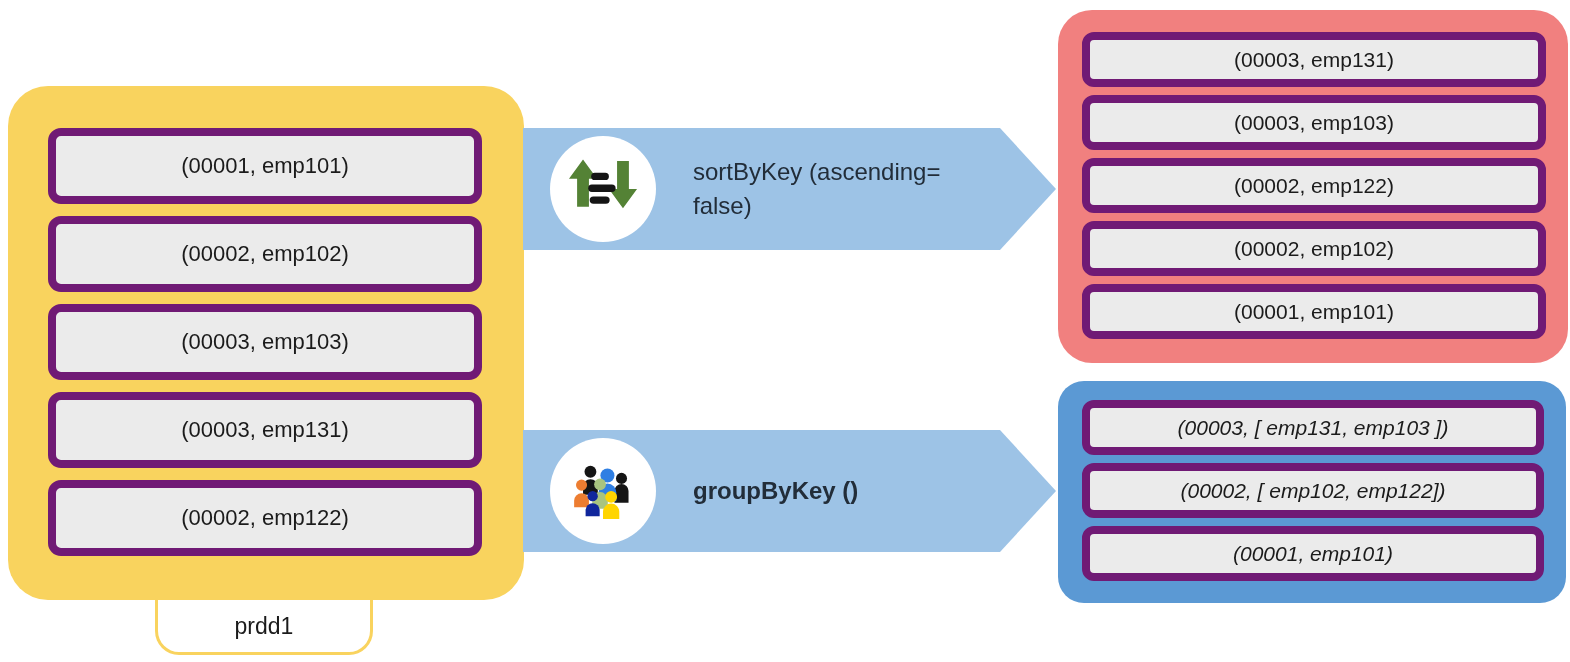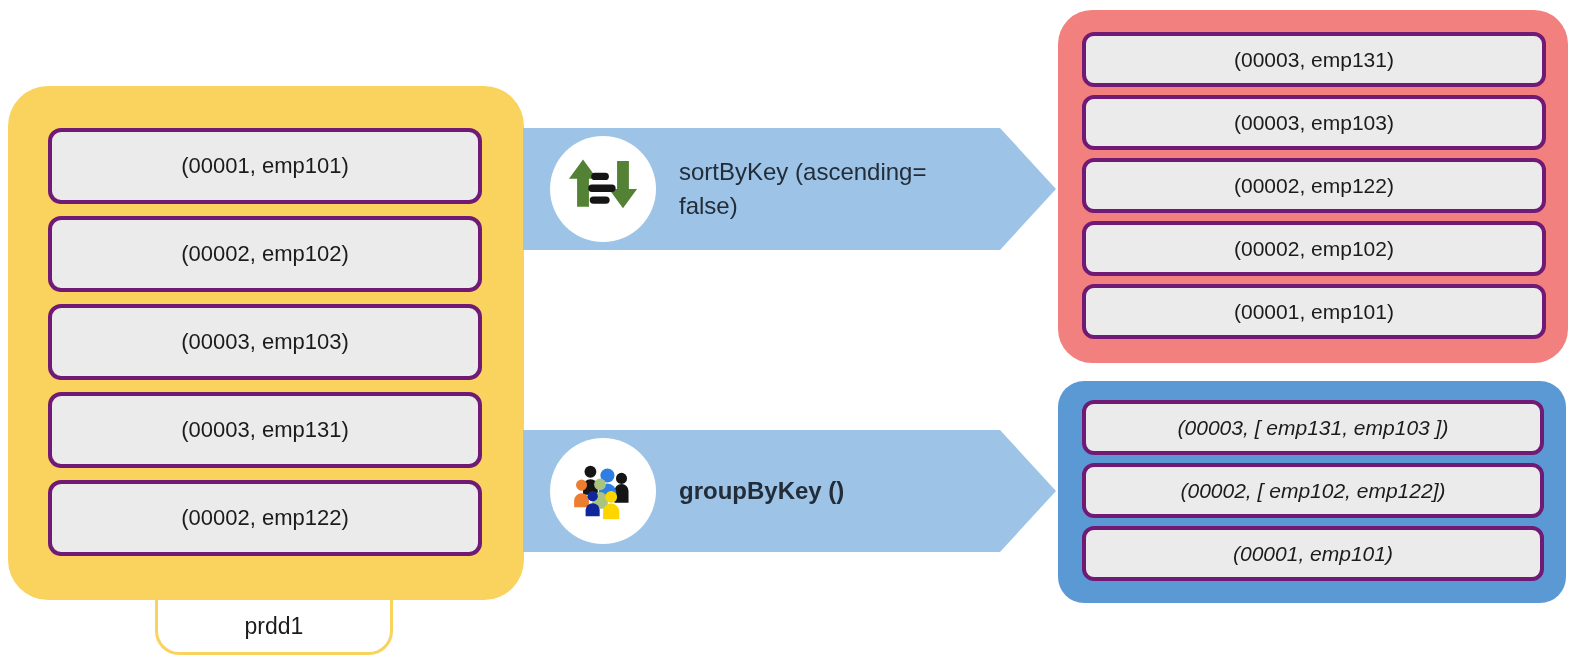--- a/index.html
+++ b/index.html
@@ -2,38 +2,38 @@
 <html style="--yellow: #F9D35E; --coral: #F1807F; --blue: #5B99D4; --banner-blue: #9DC3E6; --pill-gray: #EBEBEB; --text-dark: #1B1B1B; --label-dark: #222D39; --icon-green: #548235;"><head>
 <meta charset="utf-8">
 <style>
   html,body{margin:0;padding:0;background:#ffffff;}
   body{font-family:"Liberation Sans","DejaVu Sans",sans-serif;}
   .stage{position:relative;width:1570px;height:662px;background:#fff;overflow:hidden;}
 
   
   .pill{
     background:var(--pill-gray,#EBEBEB);
-    border:4px solid #701a75;
+    border:8px solid #701a75;
     border-radius:13px;
     display:flex;align-items:center;justify-content:center;
     color:var(--text-dark,#1b1b1b);
     box-sizing:border-box;
   }
 
   
   .src-box{
     position:absolute;left:8px;top:86px;width:516px;height:514px;
     background:var(--yellow,#F9D35E);border-radius:40px;
     box-sizing:border-box;padding:42px 42px 44px 40px;
     display:flex;flex-direction:column;gap:12px;
   }
   .src-box .pill{height:76px;font-size:22px;}
 
   .src-tab{
-    position:absolute;left:155px;top:600px;width:238px;height:55px;
+    position:absolute;left:155px;top:600px;width:218px;height:55px;
     background:#fff;border:3px solid var(--yellow,#F9D35E);border-top:none;
     border-radius:0 0 24px 24px;box-sizing:border-box;
     display:flex;align-items:center;justify-content:center;
     font-size:23px;color:var(--text-dark,#1b1b1b);
   }
 
   
   .banner{
     position:absolute;left:523px;width:533px;height:122px;
     background:var(--banner-blue,#9DC3E6);
@@ -41,21 +41,21 @@
     display:flex;align-items:center;box-sizing:border-box;padding-left:27px;
   }
   .banner.top{top:128px;}
   .banner.bottom{top:430px;font-weight:bold;}
   .op-circle{
     width:106px;height:106px;border-radius:50%;background:#fff;flex:none;
     display:flex;align-items:center;justify-content:center;
   }
   .op-circle svg{width:74px;height:74px;}
   .op-label{
-    margin-left:23px;width:272px;
+    margin-left:37px;width:272px;
     font-size:24px;line-height:34px;color:var(--label-dark,#222D39);
   }
 
   
   .sorted-box{
     position:absolute;left:1058px;top:10px;width:510px;height:353px;
     background:var(--coral,#F1807F);border-radius:34px;
     box-sizing:border-box;padding:22px 22px 24px 24px;
     display:flex;flex-direction:column;gap:8px;
   }

